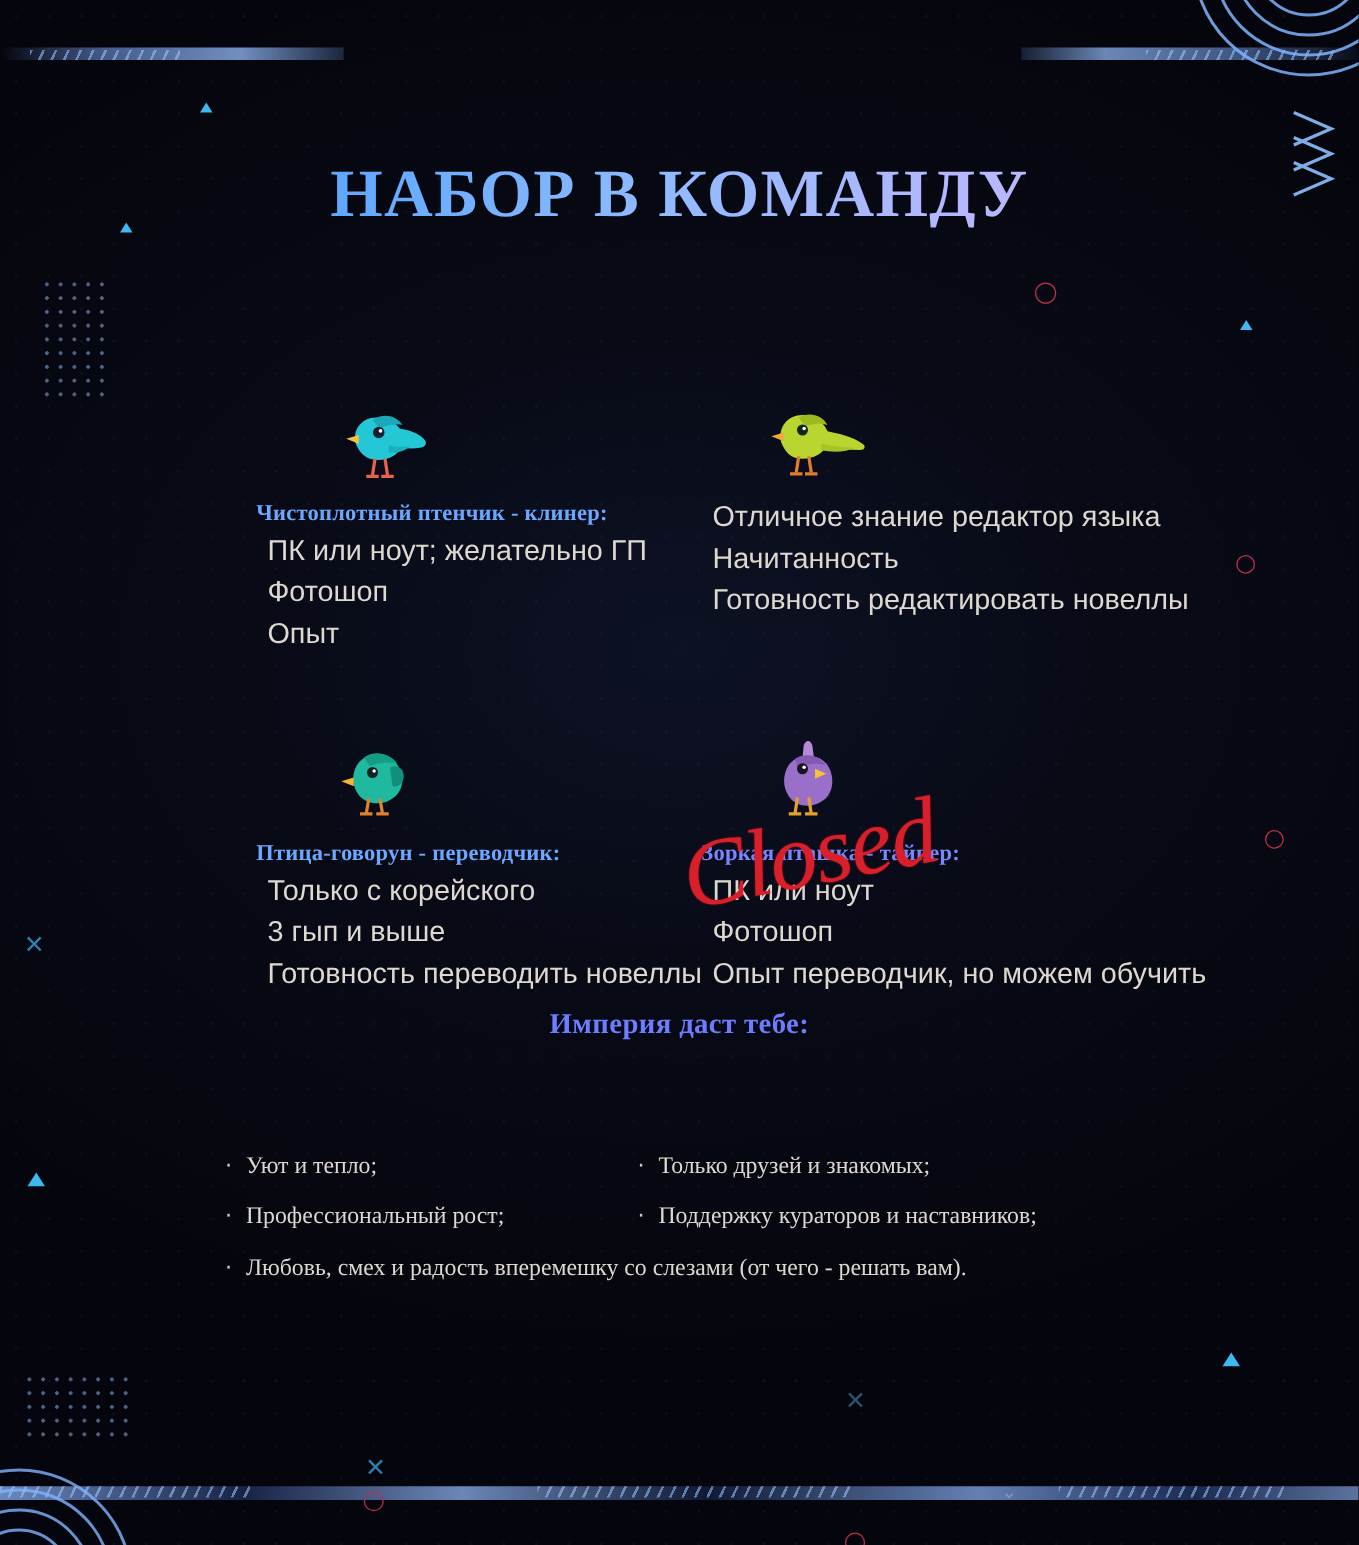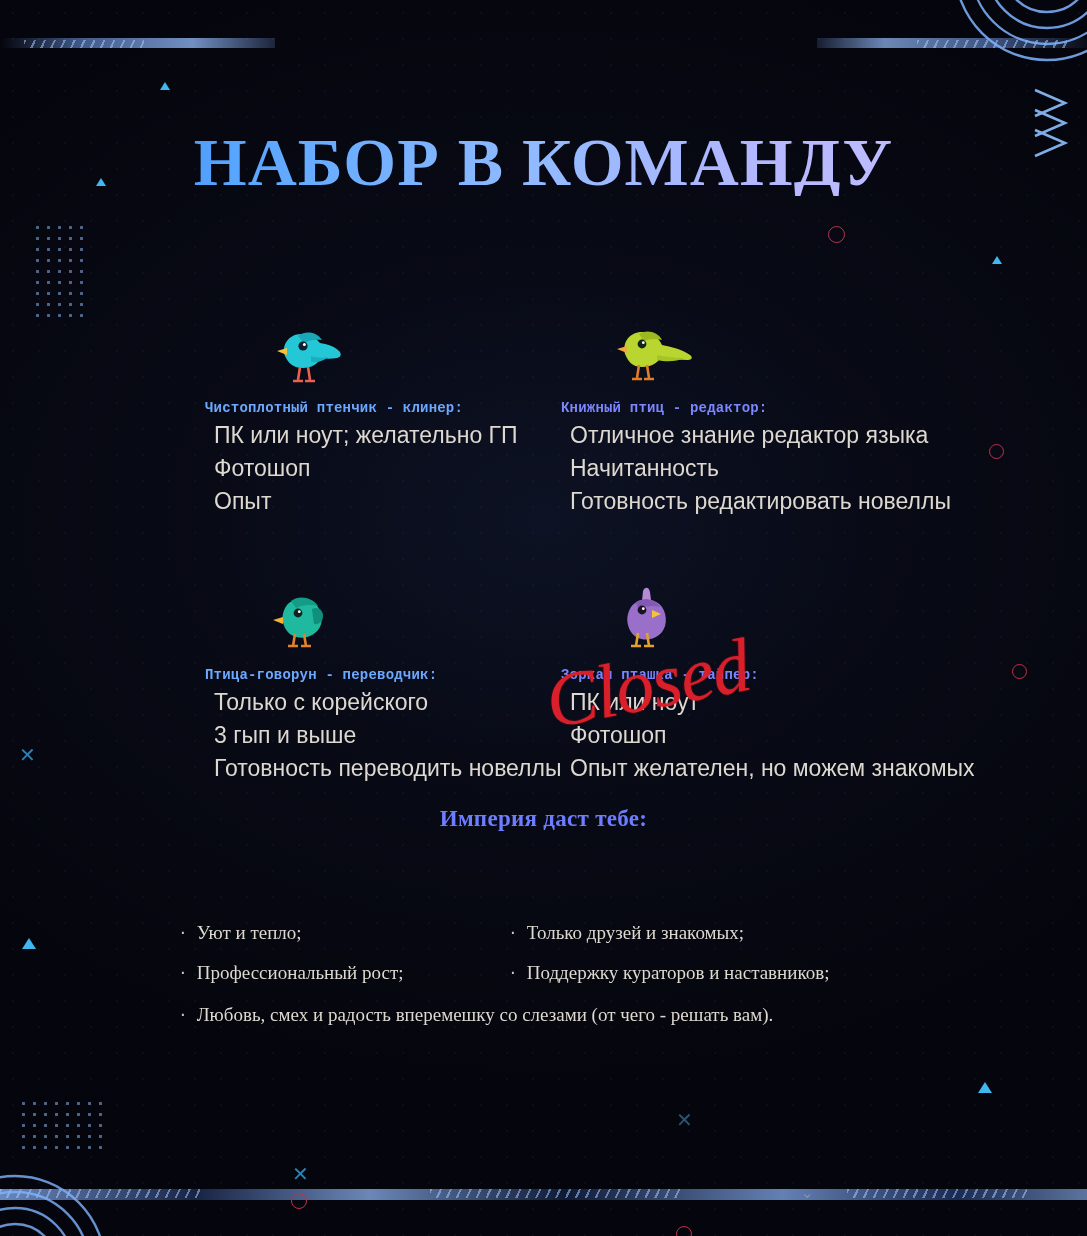--- a/index.html
+++ b/index.html
@@ -109,21 +109,21 @@
   }
 
   
   .title {
     position: absolute;
     left: 0; right: 0;
     top: 128px;
     text-align: center;
     font-family: "Liberation Serif", serif;
     font-weight: bold;
-    font-size: 68px;
+    font-size: 54px;
     letter-spacing: 1px;
     line-height: 1;
     background: linear-gradient(100deg, #2f7be8 0%, #58a6ff 22%, #8fbaff 48%, #b4b7ff 70%, #cfc4ff 100%);
     -webkit-background-clip: text;
     background-clip: text;
     color: transparent;
     -webkit-text-fill-color: transparent;
     text-transform: uppercase;
     white-space: nowrap;
   }
@@ -145,23 +145,23 @@
   .job.col2 { margin-left: 0; }
   .bird {
     height: 72px;
     margin-left: 62px;
     display: flex;
     align-items: flex-end;
   }
   .job.col2 .bird { margin-left: 48px; }
   .job-title {
     margin-top: 6px;
-    font-family: Liberation Mono, monospace;
+    font-family: Liberation Serif, serif;
     font-weight: bold;
-    font-size: 14px;
+    font-size: 18px;
     color: #6ca8ff;
     letter-spacing: 0.2px;
     white-space: nowrap;
   }
   .job.col2 .job-title { color: #7b86ff; }
   .job-line {
     font-family: Liberation Sans, sans-serif;
     font-size: 23px;
     color: #ded9d0;
     margin-top: 6px;
@@ -330,21 +330,20 @@
             <path d="M16 32c-3-12 5-22 17-22 10 0 17 6 20 13 9 2 20 4 28 10 3 2 2 5-2 5-9 0-19-1-27-3-3 6-10 10-19 10-10 0-14-6-17-13z" fill="#b9d630"></path>
             <path d="M30 12c8-5 19-2 23 6-6-2-13-1-18 1z" fill="#9cba1f"></path>
             <circle cx="33" cy="22" r="4.4" fill="#13251a"></circle>
             <circle cx="34.3" cy="20.7" r="1.4" fill="#ffffff"></circle>
             <path d="M18 24l-10 3 10 4z" fill="#f2a93b"></path>
             <path d="M48 33c9 2 19 3 27 3-7 4-19 4-27 2z" fill="#a6c424"></path>
             <path d="M30 43l-2 13M38 43l2 13" stroke="#e07c2a" stroke-width="2.6" fill="none"></path>
             <path d="M23 57h10M35 57h10" stroke="#e07c2a" stroke-width="2.6" fill="none"></path>
           </svg>
         </div>
-        <div class="job-title">Книжный птиц - редактор:</div>
         <div class="job-line">Отличное знание редактор языка</div>
         <div class="job-line">Начитанность</div>
         <div class="job-line">Готовность редактировать новеллы</div>
       </div>
     </div>
 
     <div class="row-gap"></div>
 
     <div class="job-row">
 
@@ -376,21 +375,21 @@
             <circle cx="33" cy="27" r="4.4" fill="#1b1226"></circle>
             <circle cx="34.3" cy="25.7" r="1.4" fill="#ffffff"></circle>
             <path d="M43 27l9 4-9 4z" fill="#f5c33a"></path>
             <path d="M29 50l-2 13M38 50l2 13" stroke="#e5a02c" stroke-width="2.6" fill="none"></path>
             <path d="M22 63h10M35 63h10" stroke="#e5a02c" stroke-width="2.6" fill="none"></path>
           </svg>
         </div>
         <div class="job-title">Зоркая пташка - тайпер:</div>
         <div class="job-line">ПК или ноут</div>
         <div class="job-line">Фотошоп</div>
-        <div class="job-line">Опыт желателен, но можем знакомых</div>
+        <div class="job-line">Опыт переводчик, но можем обучить</div>
       </div>
     </div>
   </div>
 
   <div class="closed">Closed</div>
 
   <div class="offers-title">Империя даст тебе:</div>
 
   <div class="offers">
     <div class="offer-grid">

